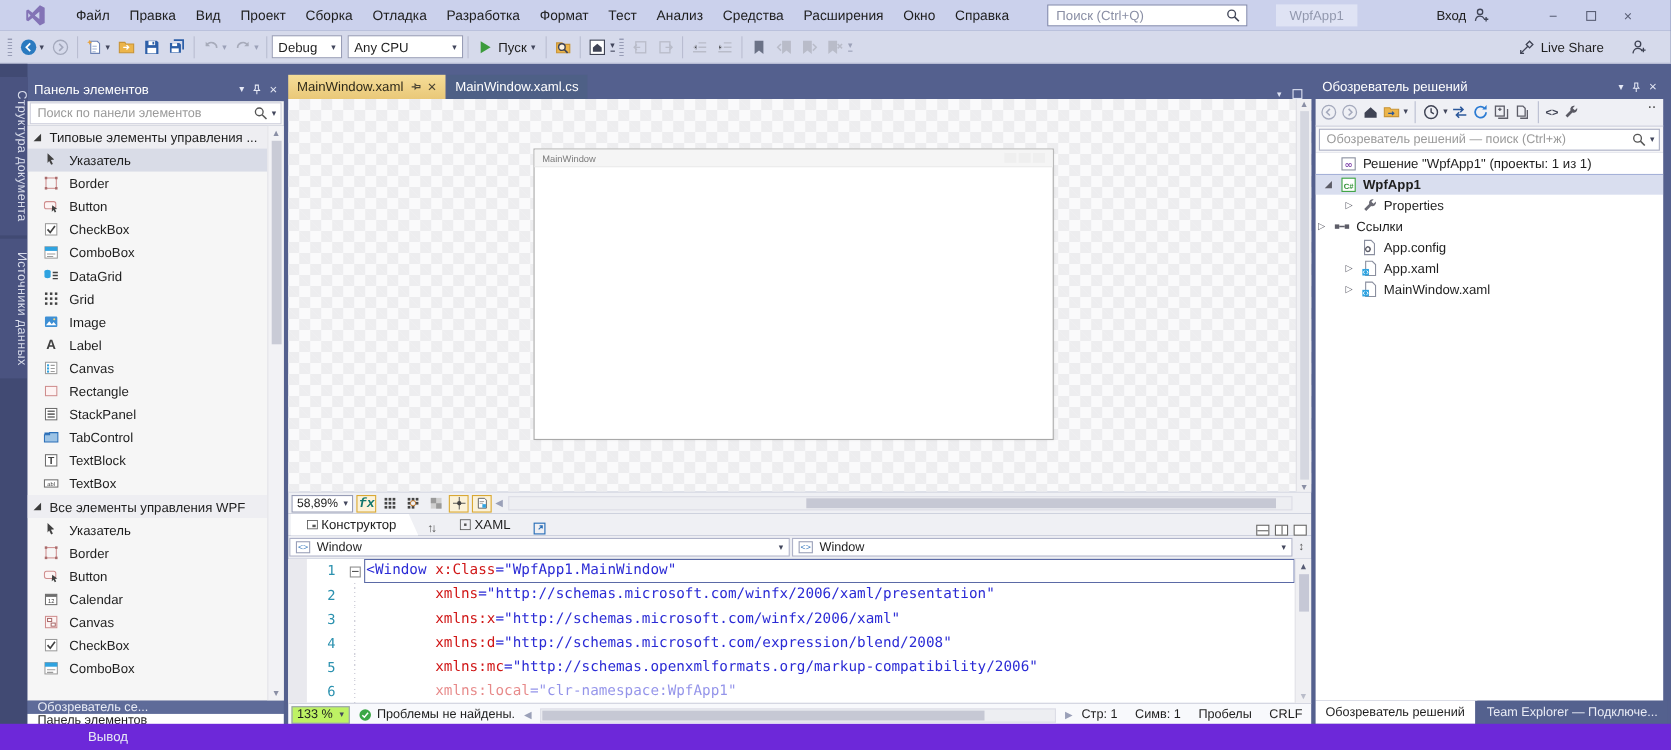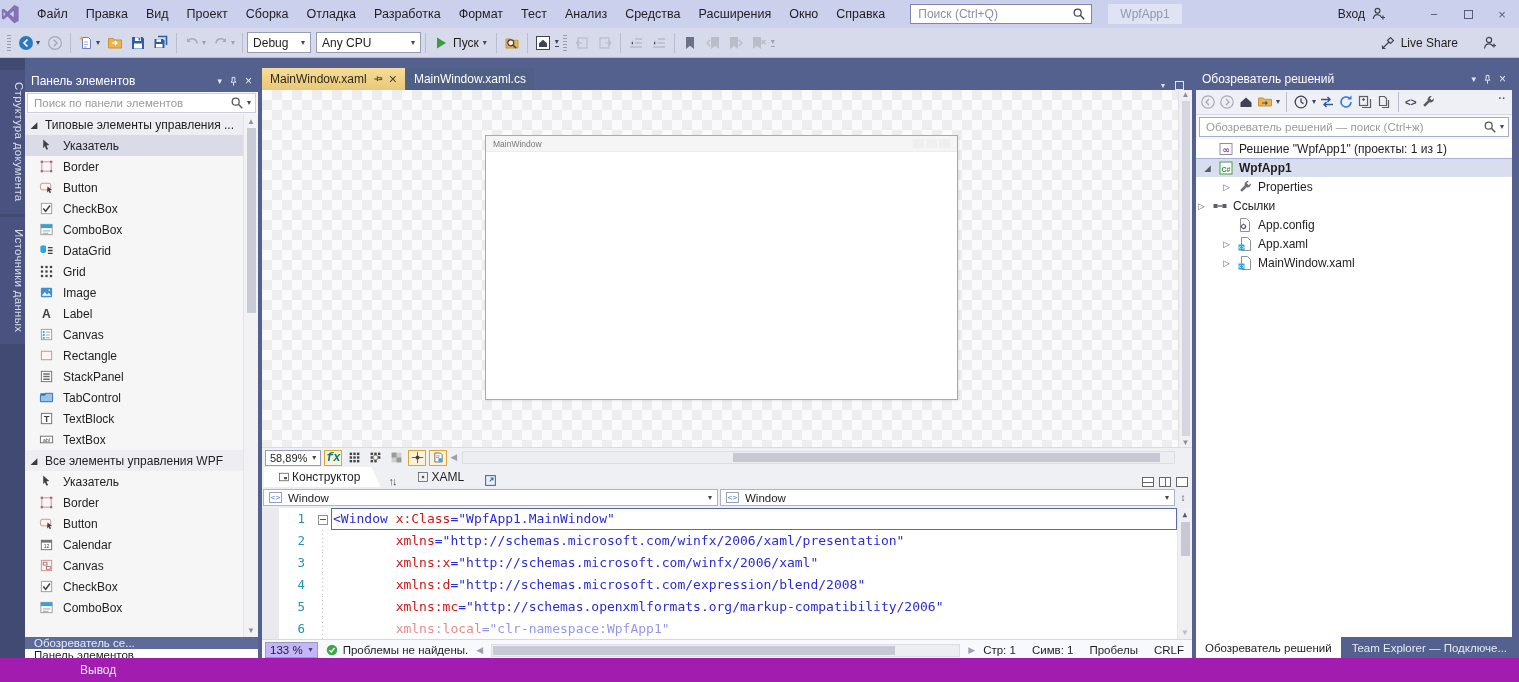--- a/index.html
+++ b/index.html
@@ -6,21 +6,21 @@
   *{box-sizing:border-box;}
   #app{position:relative;width:1519px;height:682px;overflow:hidden;background:#54608E;
        font-family:"Liberation Sans","DejaVu Sans",sans-serif;font-size:12px;color:#1e1e1e;
        -webkit-font-smoothing:antialiased;}
   svg{display:block}
   .i16{width:16px;height:16px;flex:none}
   .i14{width:14px;height:14px;flex:none}
 
   
   #titlebar{position:absolute;top:0;left:0;right:0;height:28px;background:#CBD1EC;
-            display:flex;align-items:center;padding:0 0;gap:2px;}
+            display:flex;align-items:center;padding:0 22px;gap:12px;}
   .vs-logo{width:20px;height:20px;margin-right:6px;flex:none}
   #menubar{display:flex;align-items:center;height:100%;}
   .menu-item{padding:0 9px;height:100%;display:flex;align-items:center;font-size:12.5px;cursor:default;}
   .quick-search{width:182px;height:20px;background:#fff;border:1px solid #7E86AC;margin-left:14px;
                 display:flex;align-items:center;padding:0 5px;flex:none;}
   .quick-search input{border:0;outline:0;flex:1;font:inherit;font-size:12px;color:#333;background:transparent;min-width:0}
   .quick-search input::placeholder{color:#8a8fa5;}
   .proj-badge{height:20px;margin-left:14px;padding:0 12px;background:#DFE3F4;color:#9298AE;
               display:flex;align-items:center;font-size:12px;flex:none;}
   .tb-spacer{flex:1}
@@ -144,21 +144,21 @@
   .code-line.faded .ln-code{opacity:.5}
   .tok-tag{color:#2B2BD5}.tok-attr{color:#D01616}.tok-val{color:#2B2BD5}.tok-pln{color:#000}
   .evscroll{position:absolute;right:0;top:0;bottom:0;width:15px;background:#F0F0F3;border-left:1px solid #E3E3E8;
             display:flex;flex-direction:column;align-items:center;font-size:8px;}
   .evscroll .arr{height:13px;display:flex;align-items:center;color:#4a5franco}
   .evscroll .arr{color:#565b74}
   .evscroll .thumb{width:9px;height:34px;background:#C6C8D6;margin-top:1px;}
 
   .estatus{height:21px;background:#F8F9FC;border-top:1px solid #D5D7E2;display:flex;align-items:center;
            flex:none;font-size:11.5px;gap:8px;padding:0 8px 0 3px;}
-  .es-combo{height:16px;min-width:52px;background:#c4b5fd;border:1px solid #989DB6;display:flex;align-items:center;gap:6px;padding:0 4px;}
+  .es-combo{height:16px;min-width:52px;background:#bef264;border:1px solid #989DB6;display:flex;align-items:center;gap:6px;padding:0 4px;}
   .health{display:flex;align-items:center;gap:5px;}
   .es-scroll{flex:1;height:13px;background:#EDEEF2;border:1px solid #DCDDE6;position:relative;}
   .es-scroll .thumb{position:absolute;top:1px;bottom:1px;left:1px;width:86%;background:#C6C8D4;}
   .es-right{display:flex;gap:16px;align-items:center;white-space:nowrap;}
 
   
   #solution{position:absolute;left:1196px;top:68px;width:316px;height:569px;display:flex;flex-direction:column;}
   .sln-toolbar{height:25px;background:#EFF0F5;border-bottom:1px solid #D8DAE4;display:flex;align-items:center;gap:3px;padding:0 4px;flex:none;}
   .sln-toolbar .dots{margin-left:auto;font-weight:bold;color:#555;letter-spacing:1px;font-size:10px;padding-right:2px;align-self:flex-start}
   .sln-search{height:24px;background:#F6F6F8;display:flex;align-items:center;padding:2px 3px;flex:none;}
@@ -168,21 +168,21 @@
   .tree-row.bold .tree-label{font-weight:bold}
   .tw{width:11px;flex:none;font-size:8.5px;color:#5b5b66;text-align:center}
   .st-exp::before{content:"◢"}
   .st-col::before{content:"▷"}
   .tree-ico{width:16px;height:16px;flex:none}
   .tree-ico svg{width:16px;height:16px}
   #sln-tabs{position:absolute;left:1196px;top:637px;width:316px;height:21px;display:flex;}
   #sln-tabs .dock-tab.inactive{background:#54618E;}
 
   
-  #bottombar{position:absolute;left:0;right:0;top:658px;height:24px;background:#a21caf;color:#E8EBF5;
+  #bottombar{position:absolute;left:0;right:0;top:658px;height:24px;background:#6d28d9;color:#E8EBF5;
              display:flex;align-items:center;padding-left:80px;font-size:12px;}
 </style>
 </head>
 <body>
 
 <div id="app">
 
   <div id="titlebar">
     <span class="vs-logo">
       <svg viewBox="0 0 16 16">

